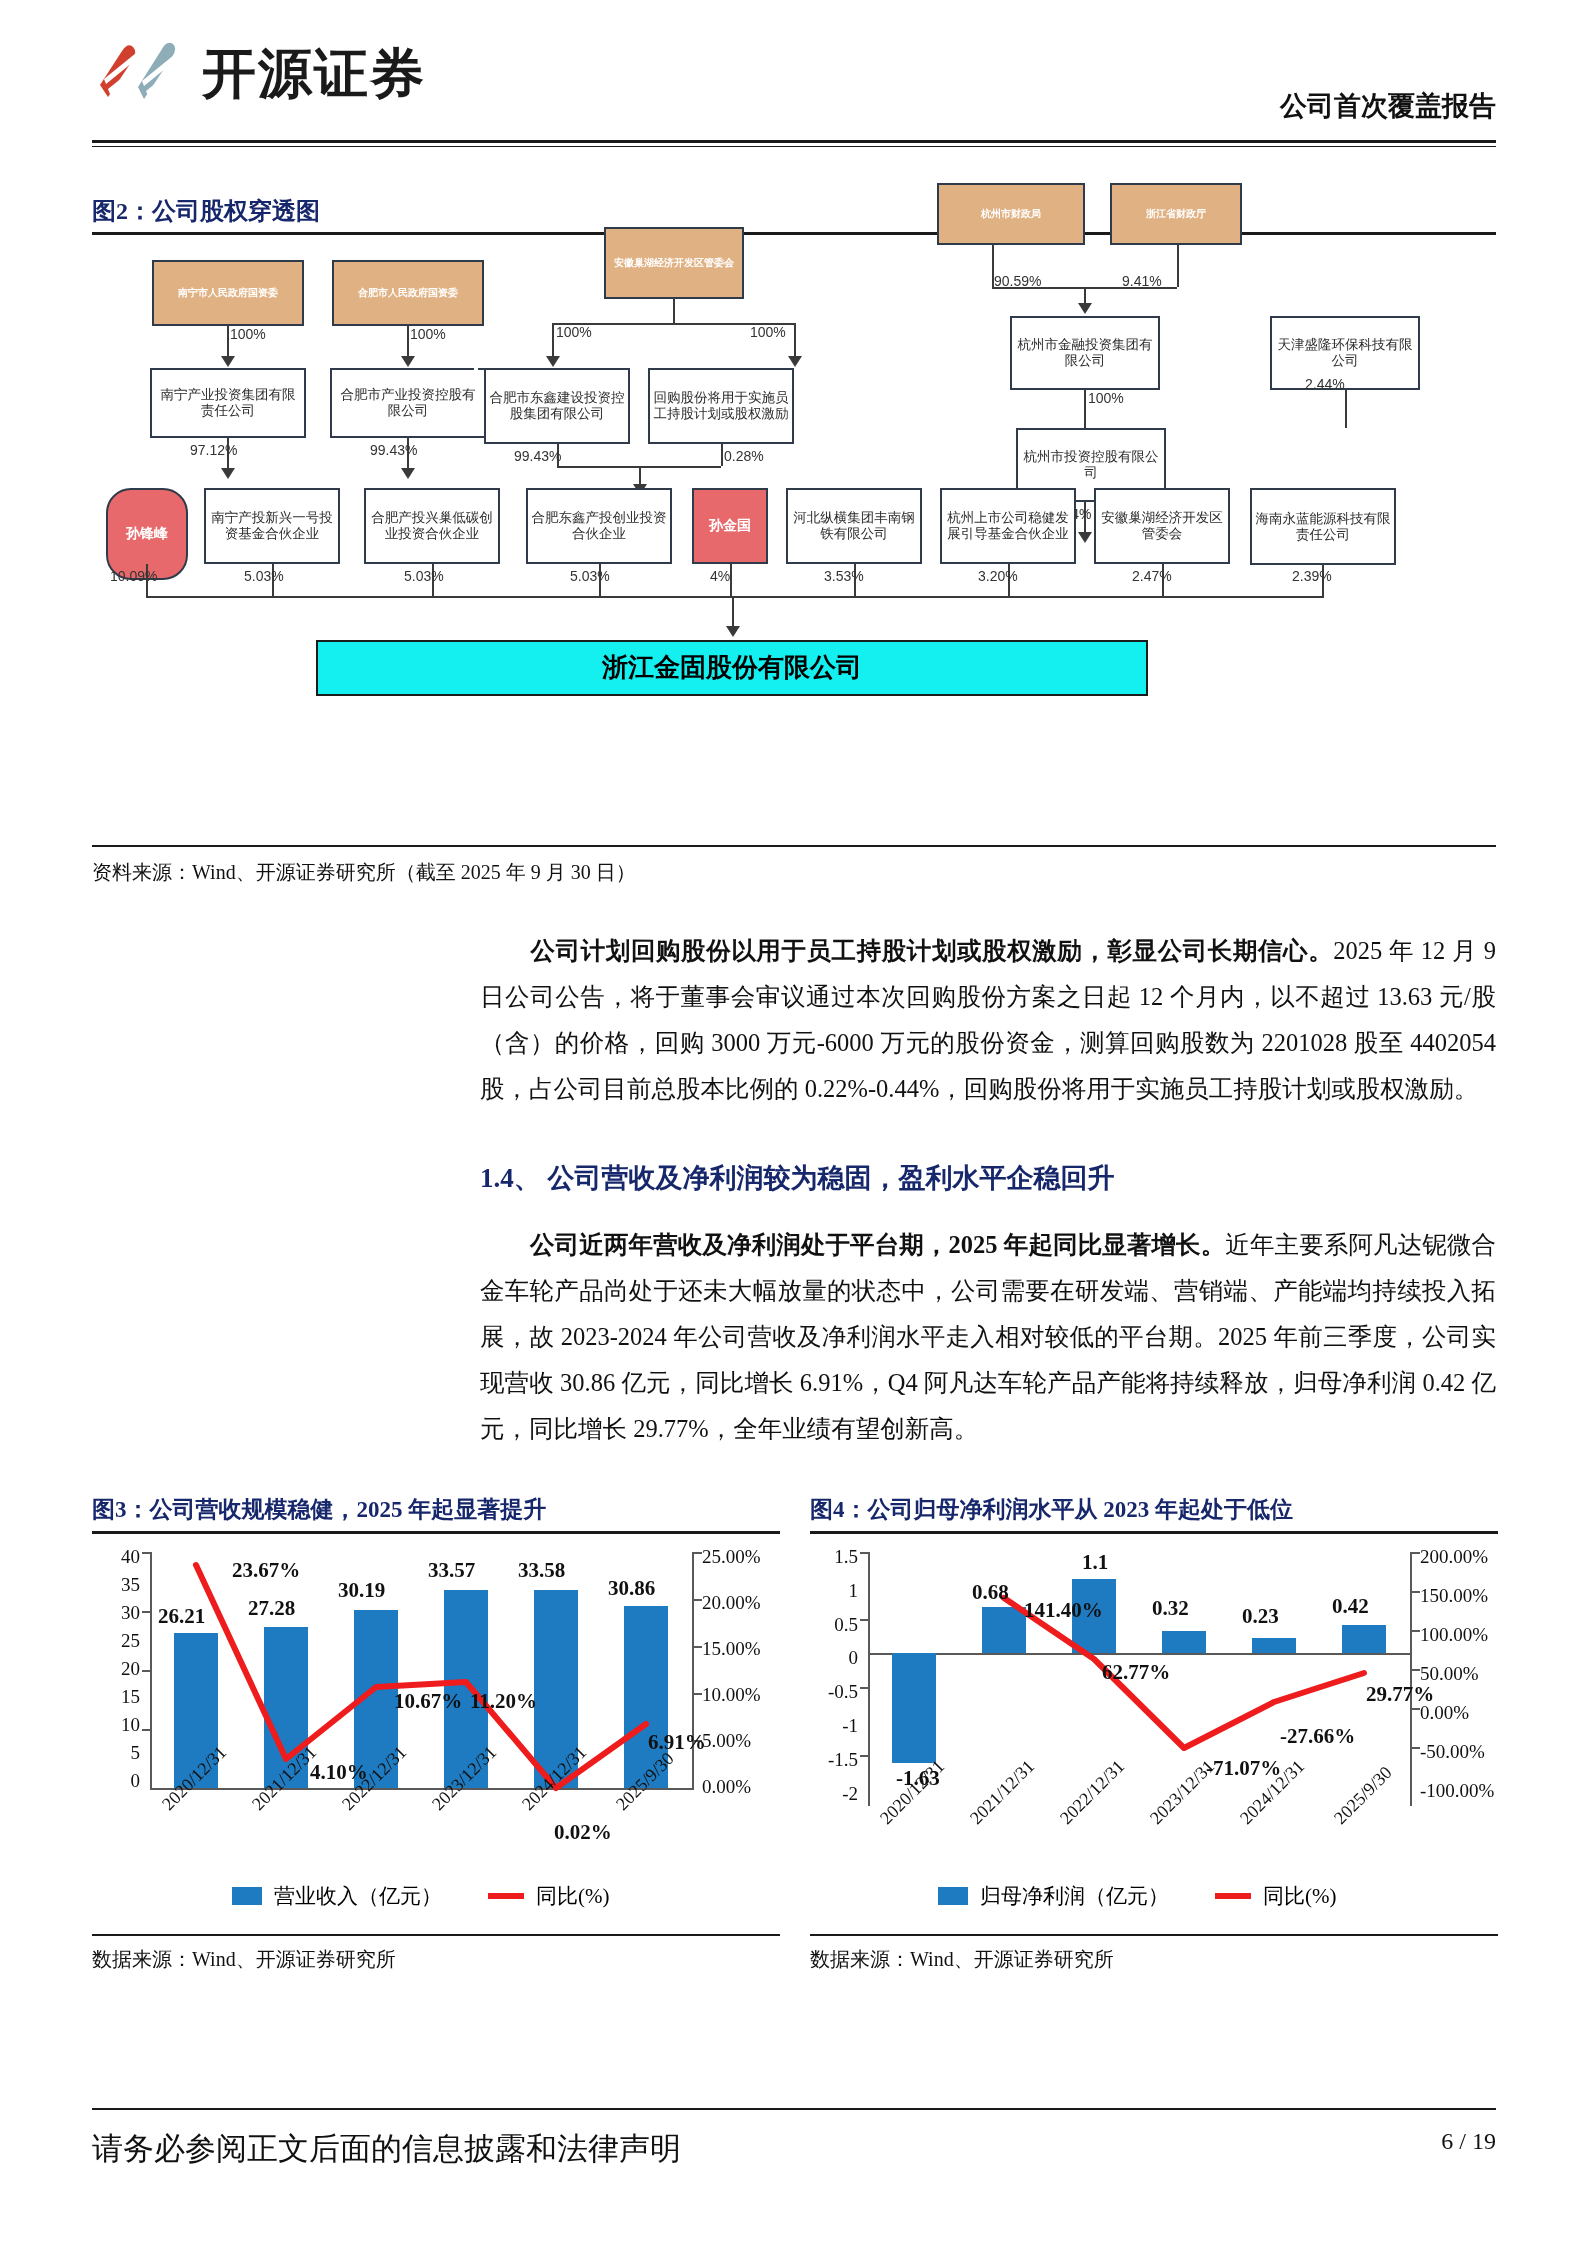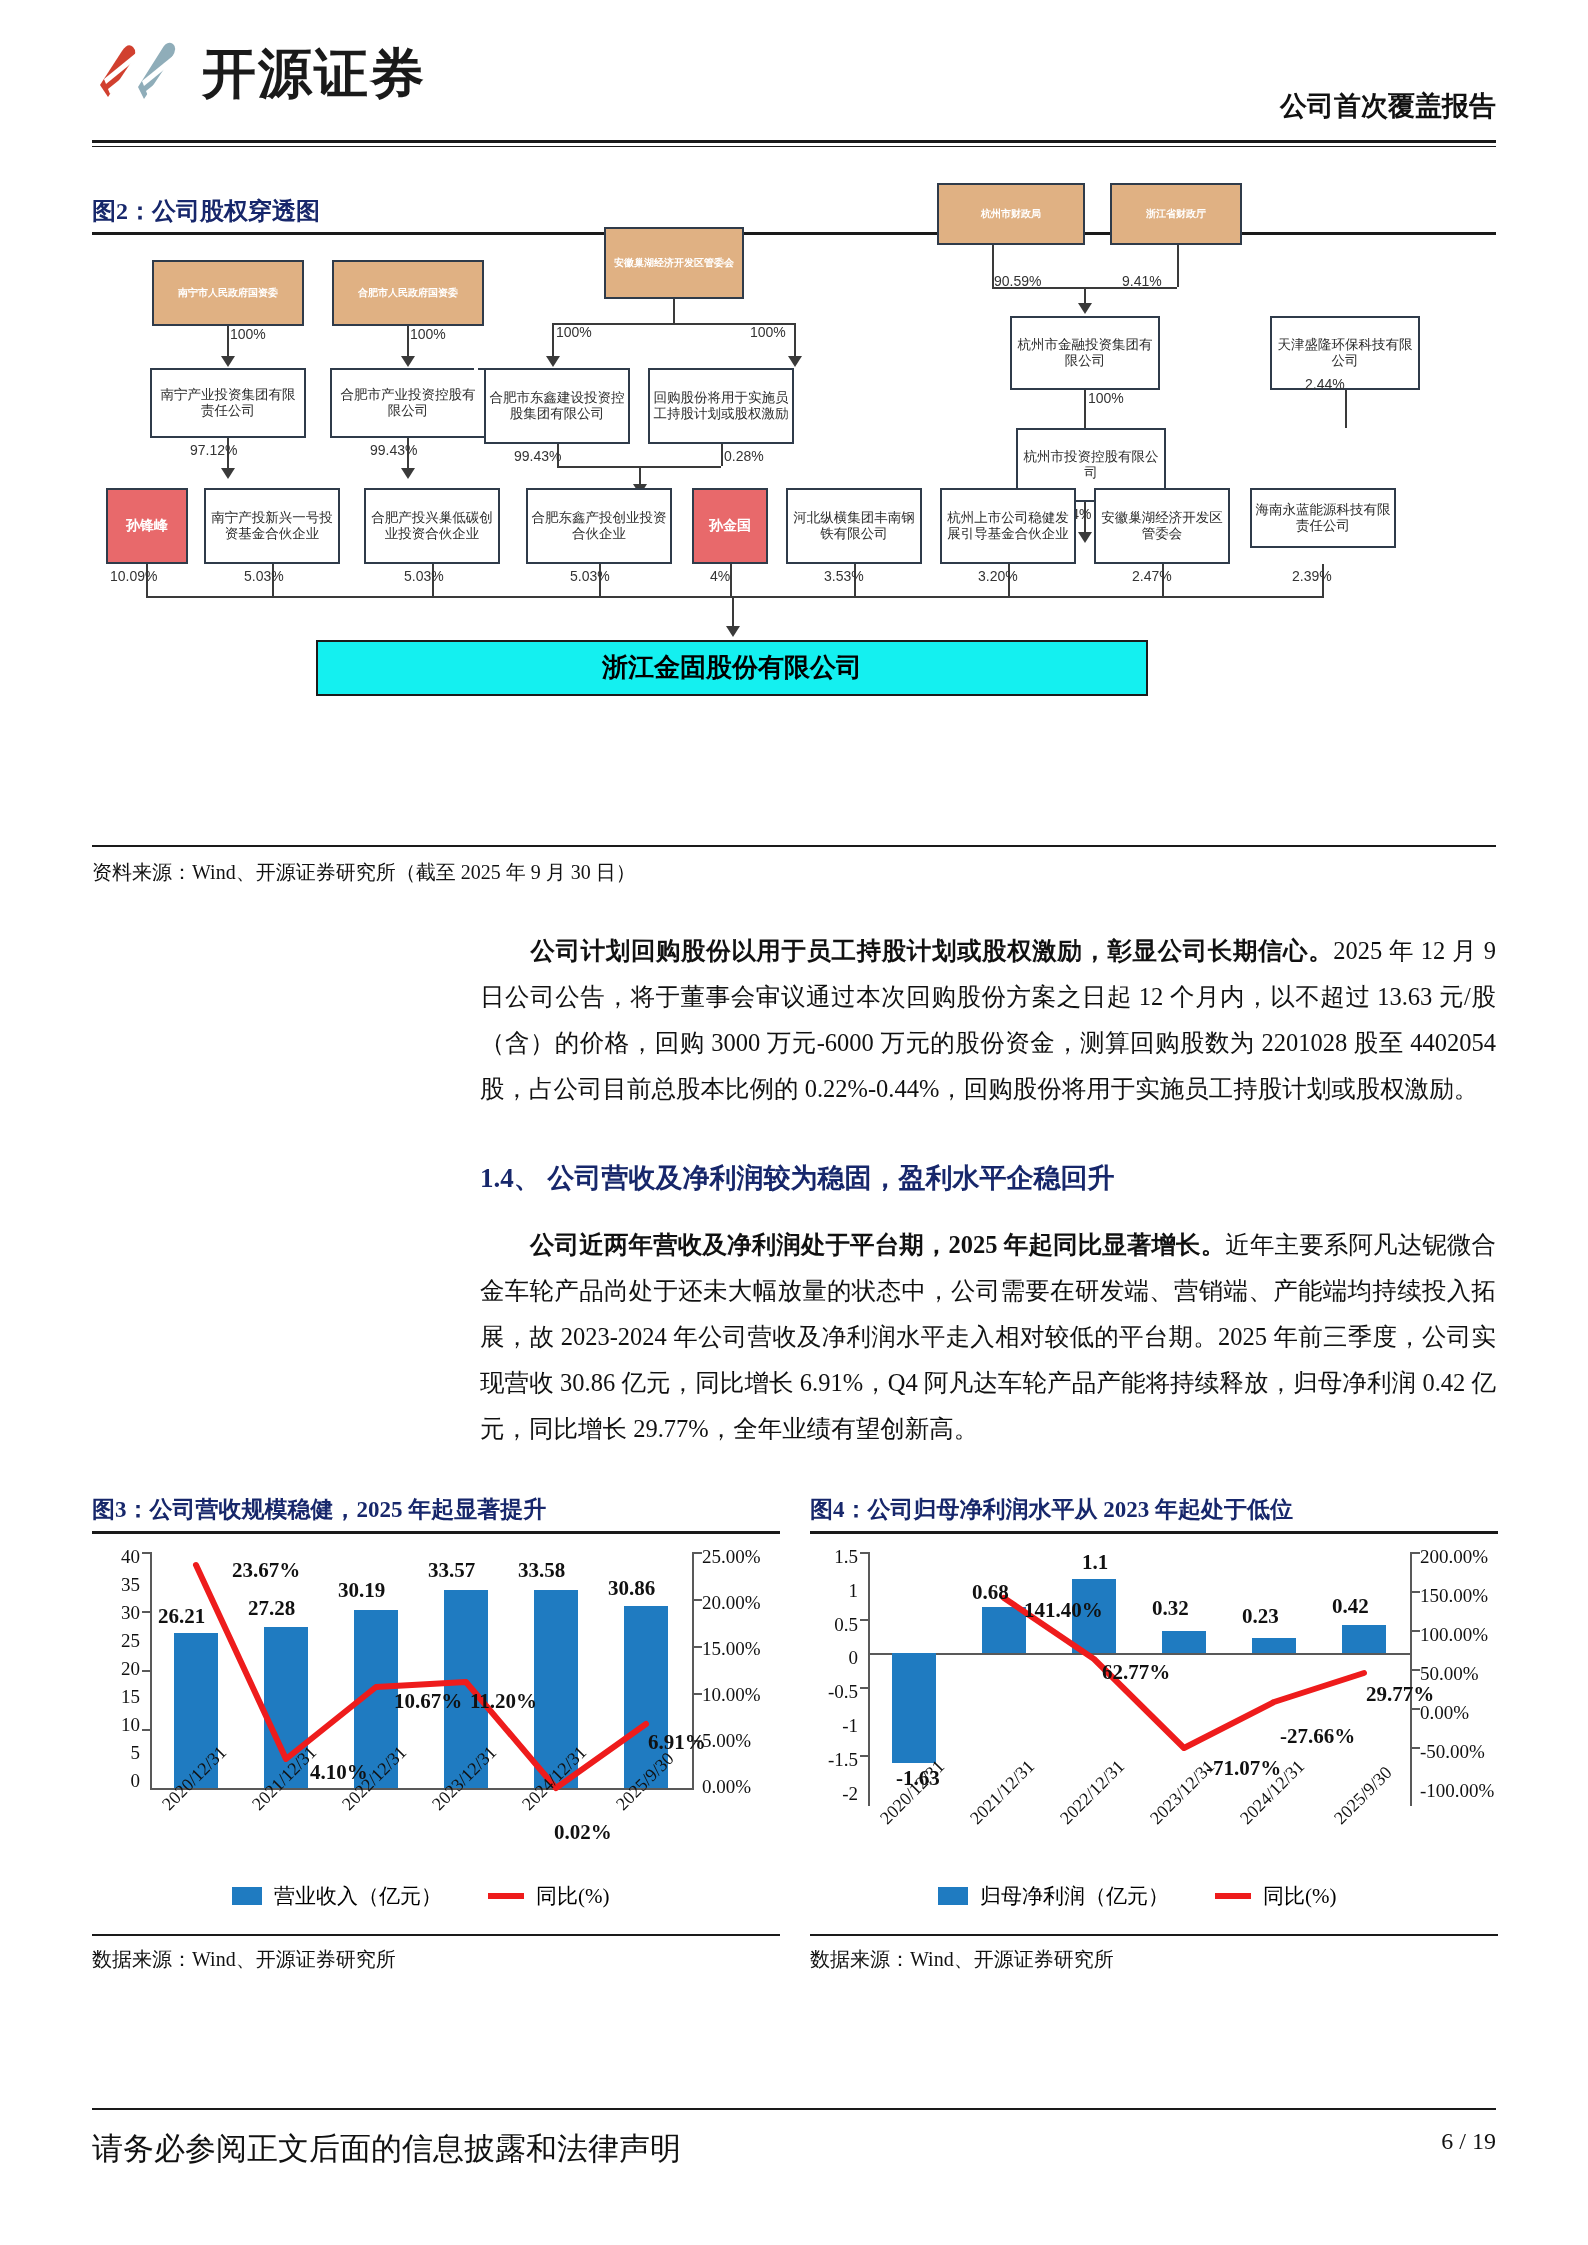--- a/index.html
+++ b/index.html
@@ -170,29 +170,29 @@
     <div class="hline" style="left:465px; top:238px; width:164px;" data-name="connector-line"></div>
     <div class="vline" style="left:547px; top:238px; height:20px;" data-name="connector-line"></div>
     <div class="arrow" style="left:541px; top:256px;" data-name="connector-arrow"></div>
     <div class="pct" style="left:422px; top:220px;" data-name="pct-hefei-dongxin-9943">99.43%</div>
     <div class="pct" style="left:632px; top:220px;" data-name="pct-chaohu-dongxin-028">0.28%</div>
 
     <div class="vline" style="left:992px; top:274px; height:32px;" data-name="connector-line"></div>
     <div class="arrow" style="left:986px; top:304px;" data-name="connector-arrow"></div>
     <div class="pct" style="left:952px; top:278px;" data-name="pct-hz-holding-9994">99.94%</div>
 
-    <div class="obox red" style="left:14px;  top:205px; width:82px;  height:76px;" data-name="org-node-sun-fengfeng">孙锋峰</div>
+    <div class="obox red" style="left:14px;  top:205px; width:82px;  height:92px;border-radius:25px;" data-name="org-node-sun-fengfeng">孙锋峰</div>
     <div class="obox white" style="left:112px; top:205px; width:136px; height:76px;" data-name="org-node-nanning-xinxing-fund">南宁产投新兴一号投资基金合伙企业</div>
     <div class="obox white" style="left:272px; top:205px; width:136px; height:76px;" data-name="org-node-hefei-chaodi-fund">合肥产投兴巢低碳创业投资合伙企业</div>
     <div class="obox white" style="left:434px; top:205px; width:146px; height:76px; top:260px;" data-name="org-node-hefei-dongxin-fund">合肥东鑫产投创业投资合伙企业</div>
     <div class="obox red" style="left:600px; top:260px; width:76px;  height:76px;" data-name="org-node-sun-jinguo">孙金国</div>
     <div class="obox white" style="left:694px; top:260px; width:136px; height:76px;" data-name="org-node-hebei-zongheng">河北纵横集团丰南钢铁有限公司</div>
     <div class="obox white" style="left:848px; top:260px; width:136px; height:76px;" data-name="org-node-hangzhou-listed-fund">杭州上市公司稳健发展引导基金合伙企业</div>
     <div class="obox white" style="left:1002px;top:260px; width:136px; height:76px;" data-name="org-node-hebei-zhongzhong">安徽巢湖经济开发区管委会</div>
-    <div class="obox white" style="left:1158px;top:260px; width:146px; height:60px;" data-name="org-node-hainan-yonglan">海南永蓝能源科技有限责任公司</div>
+    <div class="obox white" style="left:1158px;top:260px; width:146px; height:77px;" data-name="org-node-hainan-yonglan">海南永蓝能源科技有限责任公司</div>
 
     <style>
       [data-name="org-node-sun-fengfeng"]{top:260px !important;}
       [data-name="org-node-nanning-xinxing-fund"]{top:260px !important;}
       [data-name="org-node-hefei-chaodi-fund"]{top:260px !important;}
     </style>
 
     <div class="vline" style="left:54px;  top:336px; height:32px;" data-name="connector-line"></div>
     <div class="pct" style="left:18px;  top:340px;" data-name="pct-sun-fengfeng">10.09%</div>
     <div class="vline" style="left:180px; top:336px; height:32px;" data-name="connector-line"></div>

